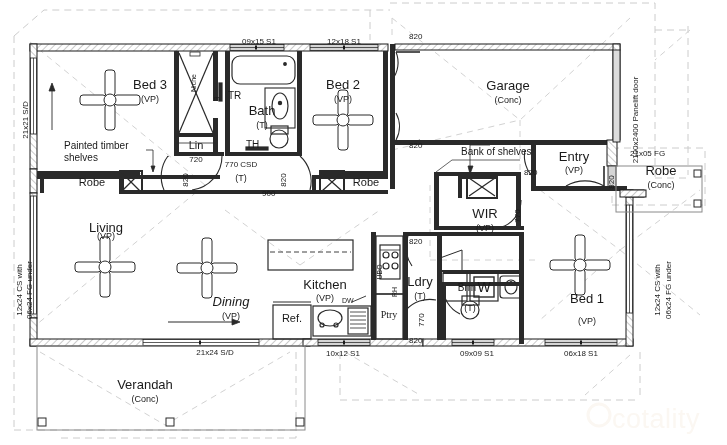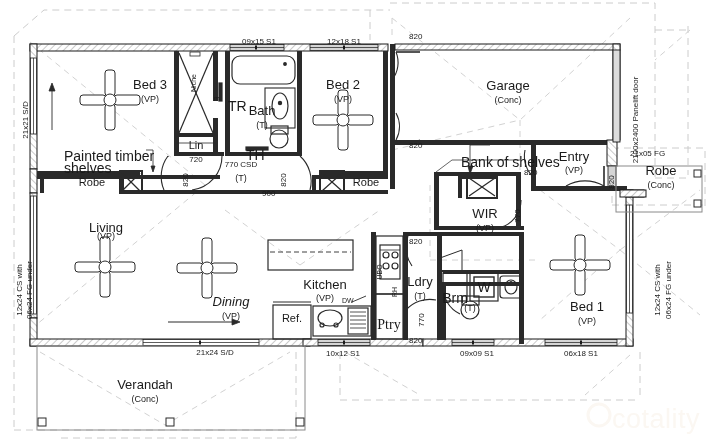--- a/index.html
+++ b/index.html
@@ -4,21 +4,21 @@
 <style>
   html,body{margin:0;padding:0;background:#ffffff;}
   body{font-family:"Liberation Sans",sans-serif;}
   #plan{position:relative;width:727px;height:445px;background:#ffffff;overflow:hidden;}
   #plan svg{position:absolute;left:0;top:0;}
   .lbl{position:absolute;color:#1a1a1a;white-space:nowrap;line-height:1;}
   .room{font-size:13px;}
   .room-sub{font-size:9px;}
   .dim{font-size:8px;}
   .tiny{font-size:7px;}
-  .small{font-size:14px;margin-top:8px;}
+  .small{font-size:10px;}
   .mid{font-size:11px;}
   .vert{transform-origin:0 0;}
   .ctr{transform:translateX(-50%);}
   .wm{position:absolute;color:#fbf7f2;font-size:27px;letter-spacing:.5px;}
 </style>
 </head>
 <body>
 
 <div id="plan">
 
@@ -398,42 +398,42 @@
 
   <div class="lbl room ctr" style="left:231px;top:295px;font-style:italic;">Dining</div>
   <div class="lbl room-sub ctr" style="left:231px;top:312px;">(VP)</div>
 
   <div class="lbl room ctr" style="left:325px;top:278px;">Kitchen</div>
   <div class="lbl room-sub ctr" style="left:325px;top:294px;">(VP)</div>
 
   <div class="lbl room ctr" style="left:420px;top:275px;">Ldry</div>
   <div class="lbl room-sub ctr" style="left:420px;top:292px;">(T)</div>
 
-  <div class="lbl room ctr" style="left:587px;top:300px;">Bed 1</div>
+  <div class="lbl room ctr" style="left:587px;top:292px;">Bed 1</div>
   <div class="lbl room-sub ctr" style="left:587px;top:317px;">(VP)</div>
 
   <div class="lbl room ctr" style="left:145px;top:378px;">Verandah</div>
   <div class="lbl room-sub ctr" style="left:145px;top:395px;">(Conc)</div>
 
   <div class="lbl room-sub ctr" style="left:470px;top:304px;">(T)</div>
 
   <div class="lbl mid ctr" style="left:92px;top:177px;">Robe</div>
   <div class="lbl mid ctr" style="left:366px;top:177px;">Robe</div>
   <div class="lbl mid ctr" style="left:196px;top:140px;">Lin</div>
   <div class="lbl dim ctr" style="left:196px;top:156px;">720</div>
   <div class="lbl tiny vert" style="left:190px;top:83px;transform:rotate(-90deg) translateX(-50%);">Niche</div>
   <div class="lbl small" style="left:228px;top:91px;">TR</div>
   <div class="lbl small" style="left:246px;top:140px;">TH</div>
   <div class="lbl tiny" style="left:214px;top:95px;">m</div>
   <div class="lbl mid ctr" style="left:292px;top:313px;">Ref.</div>
   <div class="lbl tiny" style="left:342px;top:297px;">DW</div>
   <div class="lbl small ctr" style="left:389px;top:310px;font-family:Liberation Serif, serif;">Ptry</div>
   <div class="lbl tiny vert" style="left:376px;top:272px;transform:rotate(-90deg) translateX(-50%);">UBO</div>
   <div class="lbl tiny vert" style="left:391px;top:292px;transform:rotate(-90deg) translateX(-50%);">RH</div>
-  <div class="lbl small ctr" style="left:434px;top:283px;padding-left:42px;">Brm</div>
+  <div class="lbl small ctr" style="left:467px;top:283px;">Brm</div>
   <div class="lbl mid ctr" style="left:484px;top:280px;font-size:14px;">W</div>
 
   <div class="lbl small" style="left:64px;top:141px;">Painted timber</div>
   <div class="lbl small" style="left:64px;top:153px;">shelves</div>
   <div class="lbl small" style="left:461px;top:147px;">Bank of shelves</div>
 
   <div class="lbl dim ctr" style="left:259px;top:38px;">09x15 S1</div>
   <div class="lbl dim ctr" style="left:344px;top:38px;">12x18 S1</div>
   <div class="lbl dim vert" style="left:22px;top:120px;transform:rotate(-90deg) translateX(-50%);">21x21 S/D</div>
   <div class="lbl dim vert" style="left:16px;top:290px;transform:rotate(-90deg) translateX(-50%);">12x24 CS with</div>

